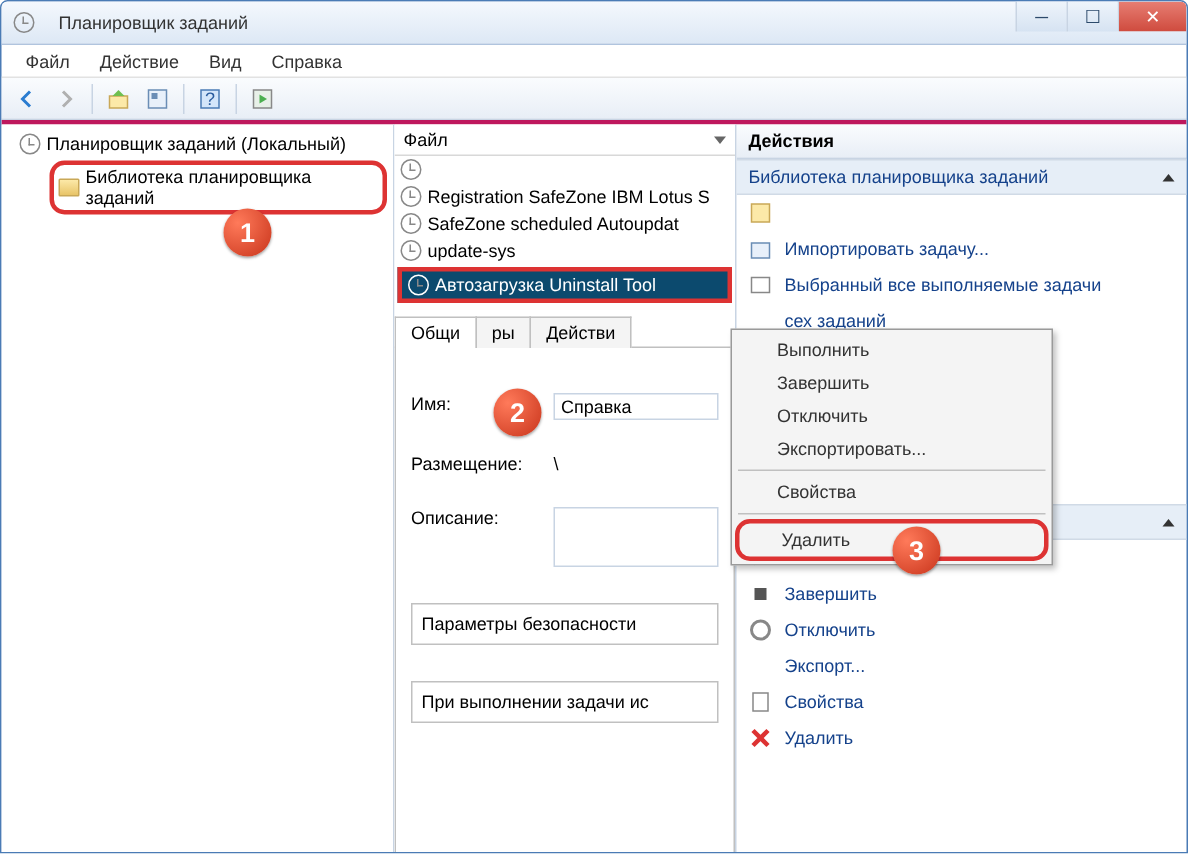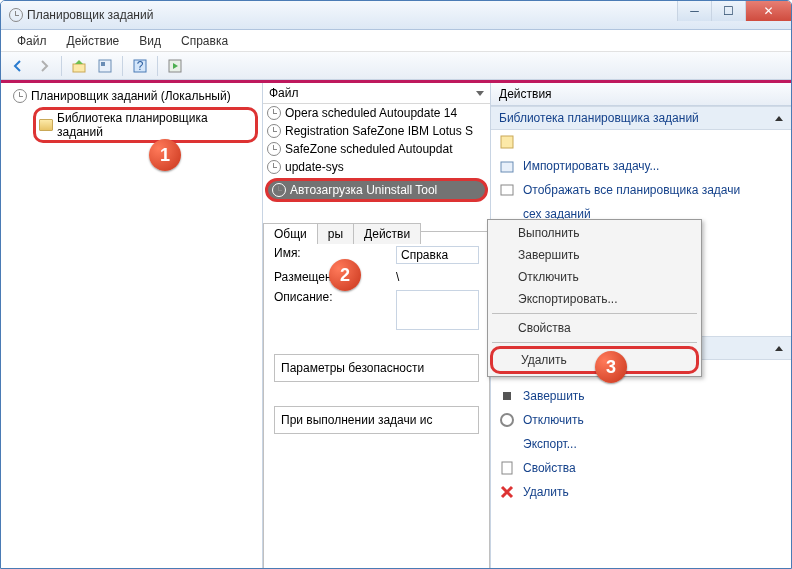--- a/index.html
+++ b/index.html
@@ -1,18 +1,18 @@
 <!DOCTYPE html>
 <html><head>
 <meta charset="utf-8">
 <style>
 *{box-sizing:border-box;margin:0;padding:0;font-family:"Segoe UI",Tahoma,sans-serif;font-size:12px;}
 body{background:#fff;}
 .window{width:792px;height:569px;border:1px solid #4a7bb5;border-radius:5px 5px 0 0;overflow:hidden;position:relative;background:#fff;}
-.titlebar{height:29px;background:linear-gradient(#f4f8fd,#dde8f5);border-bottom:1px solid #b0c4de;display:flex;align-items:center;padding:0 0 0 8px;gap:4px;}
+.titlebar{height:29px;background:linear-gradient(#f4f8fd,#dde8f5);border-bottom:1px solid #b0c4de;display:flex;align-items:center;padding:0 0 0 8px;gap:16px;}
 .titlebar .title{flex:1;color:#333;}
 .titlebar .winctl{display:flex;height:100%;}
 .titlebar .winctl div{width:34px;height:20px;margin-top:0;display:flex;align-items:center;justify-content:center;border-left:1px solid #c8d4e3;}
 .titlebar .winctl .min,.titlebar .winctl .max{background:linear-gradient(#eef4fb,#d6e3f2);color:#2c4a6b;}
 .titlebar .winctl .close{background:linear-gradient(#e77e73,#cf4b3e);color:#fff;width:46px;border-radius:0 3px 0 0;}
 .menubar{height:22px;display:flex;align-items:center;padding:0 8px;gap:4px;border-bottom:1px solid #e2e2e2;}
 .menubar span{padding:2px 8px;color:#333;}
 .toolbar{height:28px;background:linear-gradient(#fafcfe,#e8eef6);border-bottom:1px solid #c8d4e3;display:flex;align-items:center;padding:0 6px;gap:4px;}
 .toolbtn{width:22px;height:22px;display:flex;align-items:center;justify-content:center;border:1px solid transparent;}
 .toolbtn svg{width:16px;height:16px;}
@@ -21,31 +21,31 @@
 .pane{border-right:1px solid #c8d4e3;background:#fff;overflow:hidden;position:relative;}
 .tree{width:262px;padding:4px 0;}
 .tree-item{display:flex;align-items:center;padding:2px 4px 2px 12px;gap:4px;}
 .tree-item.child{padding-left:32px;}
 .highlight-red{border:3px solid #d33;border-radius:10px;padding:1px 3px;}
 .mid{width:228px;display:flex;flex-direction:column;}
 .col-head{background:#fff;border-bottom:1px solid #d8d8d8;padding:3px 6px;font-weight:normal;display:flex;justify-content:space-between;align-items:center;}
 .col-head .tri{width:0;height:0;border-left:4px solid transparent;border-right:4px solid transparent;border-top:5px solid #666;}
 .tasklist{flex:0 0 auto;}
 .task-row{display:flex;align-items:center;padding:2px 4px;gap:4px;white-space:nowrap;overflow:hidden;}
-.task-row.sel{background:#737373;color:#fff;border:3px solid #d33;border-radius:12px;margin:2px;}
+.task-row.sel{background:#0c4a6e;color:#fff;border:3px solid #d33;border-radius:0;margin:2px;}
 .tabs{display:flex;border-bottom:1px solid #c0c0c0;margin-top:6px;}
-.tab{border:1px solid #c0c0c0;border-bottom:none;padding:3px 10px;background:#f4f4f4;margin-right:-1px;position:relative;top:13px;}
+.tab{border:1px solid #c0c0c0;border-bottom:none;padding:3px 10px;background:#f4f4f4;margin-right:-1px;position:relative;top:1px;}
 .tab.active{background:#fff;}
 .details{padding:8px 10px;border:1px solid #c0c0c0;border-top:none;flex:1;overflow:hidden;}
-.detail-row{display:flex;margin:6px 0;gap:27px;}
+.detail-row{display:flex;margin:22px 0;}
 .detail-row .lbl{width:95px;}
 .detail-row .val{border:1px solid #c8d4e3;padding:1px 4px;flex:1;min-height:18px;white-space:nowrap;overflow:hidden;}
 .group{border:1px solid #c0c0c0;margin-top:24px;padding:6px;}
 .right{flex:1;display:flex;flex-direction:column;}
-.right-head{background:linear-gradient(#fafcfe,#e8eef6);border-bottom:1px solid #c8d4e3;padding:4px 8px;font-weight:normal;}
+.right-head{background:linear-gradient(#fafcfe,#e8eef6);border-bottom:1px solid #c8d4e3;padding:4px 8px;font-weight:bold;}
 .section-head{background:#e6eef7;padding:4px 8px;display:flex;justify-content:space-between;align-items:center;border-top:1px solid #d0dae6;border-bottom:1px solid #d0dae6;color:#15428b;}
 .action-item{display:flex;align-items:center;padding:4px 8px;gap:8px;color:#15428b;}
 .action-item .ic{width:16px;height:16px;flex-shrink:0;}
 .ctx-menu{position:absolute;left:486px;top:218px;width:215px;background:#f4f4f4;border:1px solid #9a9a9a;box-shadow:2px 2px 4px rgba(0,0,0,0.25);z-index:50;padding:2px;}
 .ctx-item{padding:4px 24px 4px 28px;color:#333;}
 .ctx-item.hl{border:3px solid #d33;border-radius:10px;}
 .ctx-sep{height:1px;background:#c0c0c0;margin:3px 2px;}
 .badge{position:absolute;width:32px;height:32px;border-radius:50%;background:radial-gradient(circle at 30% 30%,#ff7a5a,#c8341b);color:#fff;font-size:18px;font-weight:bold;display:flex;align-items:center;justify-content:center;box-shadow:0 1px 2px rgba(0,0,0,0.4);z-index:60;}
 .tri-up{width:0;height:0;border-left:4px solid transparent;border-right:4px solid transparent;border-bottom:5px solid #333;display:inline-block;}
 .scrollbar-h{height:17px;background:#f0f0f0;border-top:1px solid #d0d0d0;display:flex;align-items:center;}
@@ -134,21 +134,20 @@
     </div>
 
     <div class="pane mid">
       <div class="col-head">
         <span>Файл</span>
         <span class="tri"></span>
       </div>
       <div class="tasklist">
         <div class="task-row">
             <div class="clock-icon"></div>
-            <span>Opera scheduled Autoupdate 14</span>
           </div>
         <div class="task-row">
             <div class="clock-icon"></div>
             <span>Registration SafeZone IBM Lotus S</span>
           </div>
         <div class="task-row">
             <div class="clock-icon"></div>
             <span>SafeZone scheduled Autoupdat</span>
           </div>
         <div class="task-row">
@@ -204,21 +203,21 @@
       <div class="action-item">
           <svg class="ic" viewBox="0 0 16 16">
             <rect x="2" y="4" width="12" height="10" fill="#e8f0fa" stroke="#6a8db5"></rect>
           </svg>
           <span>Импортировать задачу...</span>
         </div>
       <div class="action-item">
           <svg class="ic" viewBox="0 0 16 16">
             <rect x="2" y="3" width="12" height="10" fill="#fff" stroke="#888"></rect>
           </svg>
-          <span>Отображать все планировщика задачи</span>
+          <span>Выбранный все выполняемые задачи</span>
         </div>
       <div class="action-item">
           <span class="ic"></span>
           <span>сех заданий</span>
         </div>
 
       <div class="section-head" style="margin-top:110px;">
         <span>Выбранный</span>
         <span class="tri-up"></span>
       </div>

